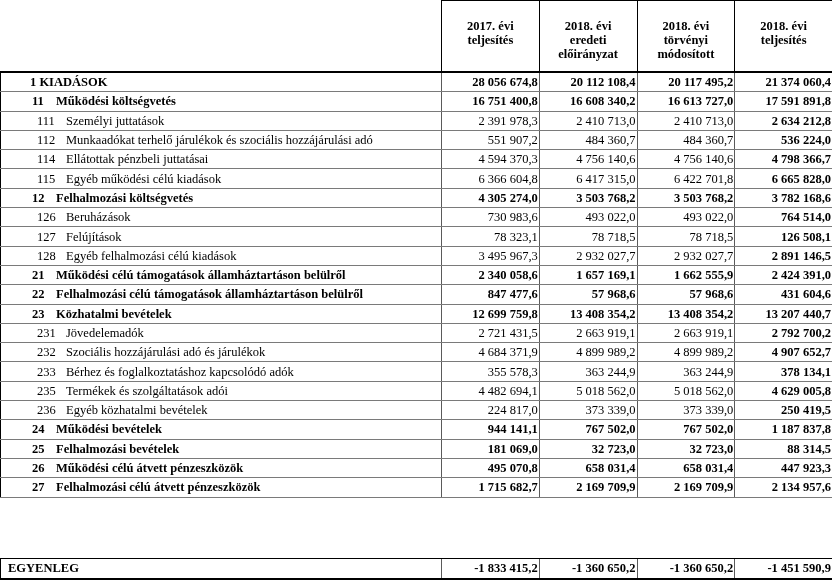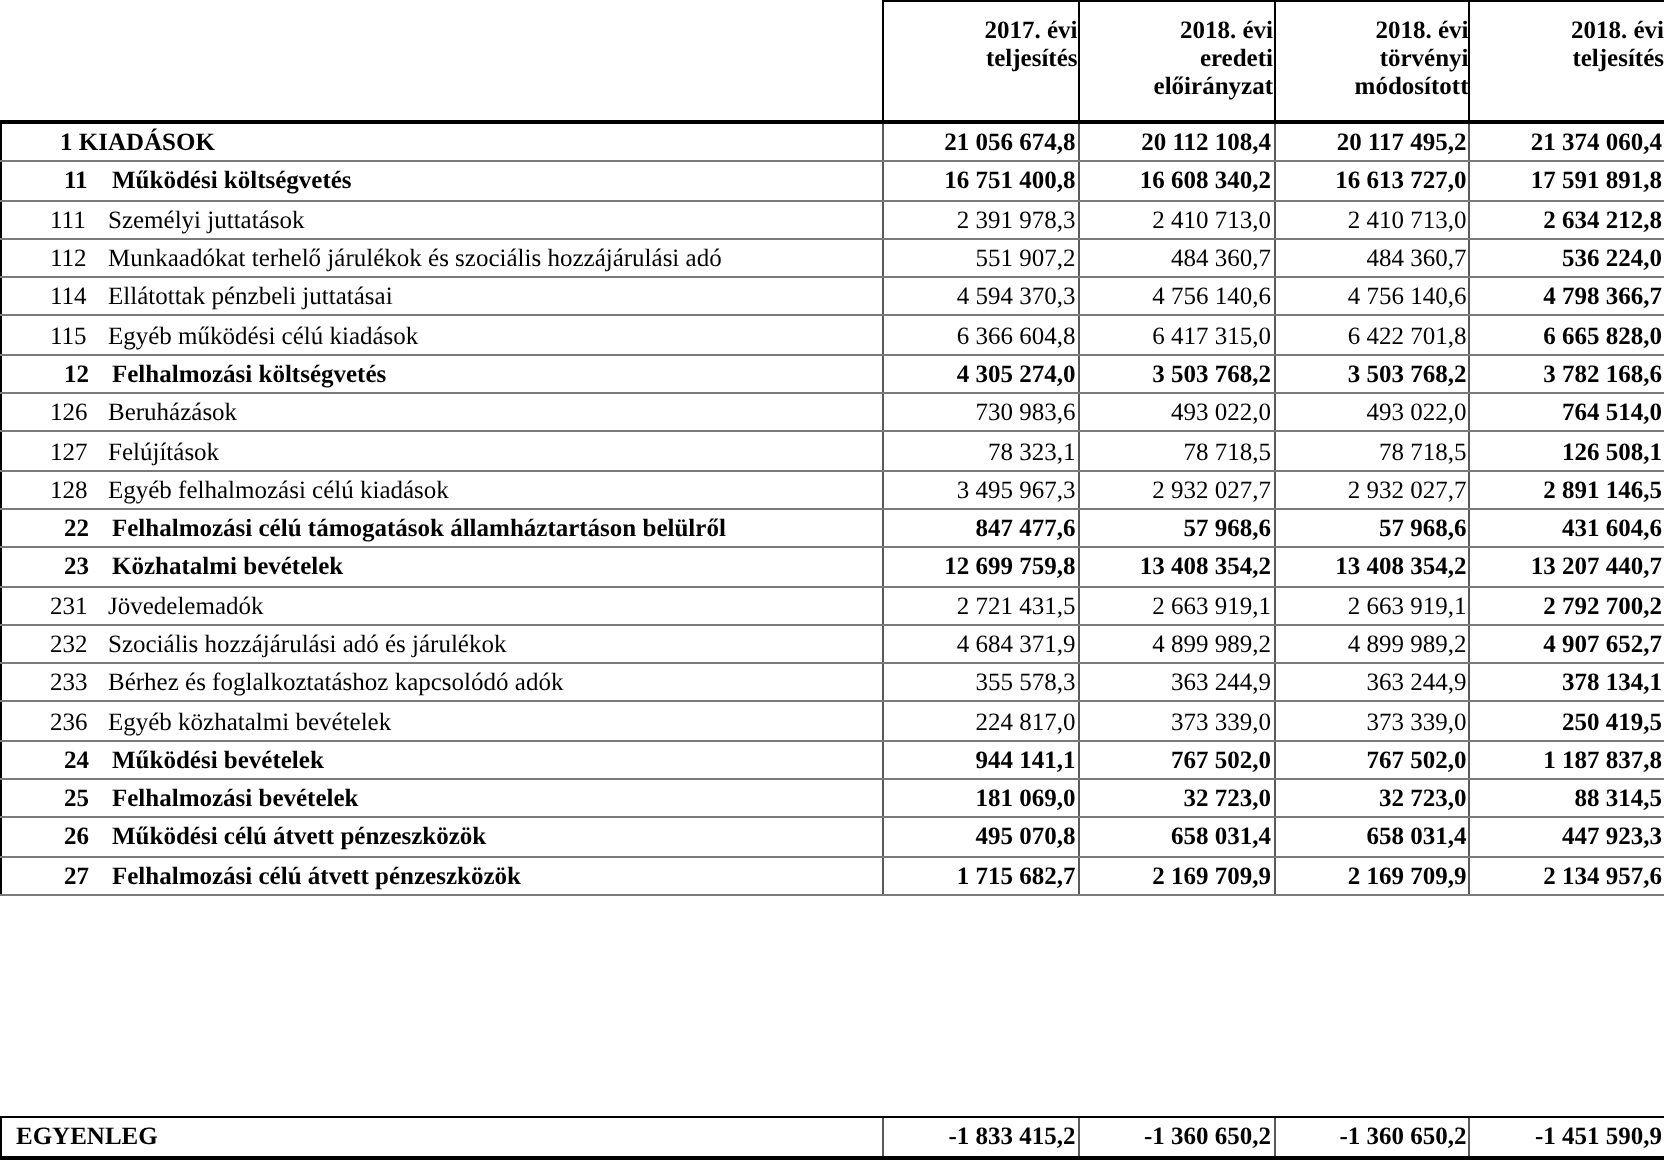--- a/index.html
+++ b/index.html
@@ -4,30 +4,30 @@
 <style>
   html, body { margin: 0; padding: 0; background: #ffffff; }
   body { width: 832px; height: 580px; overflow: hidden; position: relative;
          font-family: "Liberation Serif", "DejaVu Serif", serif; color: #000; }
   table { border-collapse: collapse; position: absolute; left: 0; table-layout: fixed; }
   #main-table { top: 0; width: 832px; }
   #balance-table { top: 558px; width: 832px; }
   col.c-label { width: 441px; }
   col.c-num { width: 97.75px; }
   td, th { padding: 0; overflow: hidden; white-space: nowrap; }
-  th { font-size: 12.5px; font-weight: bold; text-align: right; vertical-align: top;
-       line-height: 14px; padding-top: 7px; height: 52px;
+  th { font-size: 12.5px; font-weight: bold; text-align: center; vertical-align: top;
+       line-height: 14px; padding-top: 18px; height: 52px;
        border-left: 1.5px solid #000; border-right: 1.5px solid #000; border-top: 1.5px solid #000; border-bottom: 2px solid #000; }
   th.blank { border-top: none; border-left: none; }
   tr.row td { height: 18.3px; font-size: 12.5px; line-height: 18px;
               border-bottom: 1.5px solid #7a7a7a; border-top: 0.5px solid #bdbdbd; }
   td.label { border-left: 1.5px solid #000; padding-left: 27px; }
   td.label.lvl0 { padding-left: 29px; font-weight: bold; margin-top: 13px; }
   td.label.lvl1 { padding-left: 31px; font-weight: bold; }
-  td.label.lvl2 { padding-left: 24px; margin-top: 21px; }
+  td.label.lvl2 { padding-left: 36px; margin-top: 21px; }
   td.num { text-align: right; padding-right: 1px; border-left: 1.5px solid #5a5a5a; }
   td.num.last { border-right: 1.5px solid #000; font-weight: bold; }
   tr.bold td.num { font-weight: bold; }
   .code { display: inline-block; }
   .lvl1 .code { width: 24px; }
   .lvl2 .code { width: 29px; }
   #balance-table td { height: 19px; font-size: 12.5px; font-weight: bold; line-height: 19px;
                       border-top: 1.5px solid #000; border-bottom: 2px solid #000; }
   #balance-table td.label { padding-left: 7px; }
 </style>
@@ -61,21 +61,21 @@
         </th>
       <th>
           <div>2018. évi</div>
           <div>teljesítés</div>
         </th>
     </tr>
   </thead>
   <tbody id="tbody">
       <tr class="row bold">
         <td class="label lvl0"><span class="code">1</span> <span>KIADÁSOK</span></td>
-        <td class="num">21 056 674,8</td>
+        <td class="num">28 056 674,8</td>
         <td class="num">20 112 108,4</td>
         <td class="num">20 117 495,2</td>
         <td class="num last">21 374 060,4</td>
       </tr>
       <tr class="row bold">
         <td class="label lvl1"><span class="code">11</span><span>Működési költségvetés</span></td>
         <td class="num">16 751 400,8</td>
         <td class="num">16 608 340,2</td>
         <td class="num">16 613 727,0</td>
         <td class="num last">17 591 891,8</td>
@@ -130,20 +130,27 @@
         <td class="num last">126 508,1</td>
       </tr>
       <tr class="row">
         <td class="label lvl2"><span class="code">128</span><span>Egyéb felhalmozási célú kiadások</span></td>
         <td class="num">3 495 967,3</td>
         <td class="num">2 932 027,7</td>
         <td class="num">2 932 027,7</td>
         <td class="num last">2 891 146,5</td>
       </tr>
       <tr class="row bold">
+        <td class="label lvl1"><span class="code">21</span><span>Működési célú támogatások államháztartáson belülről</span></td>
+        <td class="num">2 340 058,6</td>
+        <td class="num">1 657 169,1</td>
+        <td class="num">1 662 555,9</td>
+        <td class="num last">2 424 391,0</td>
+      </tr>
+      <tr class="row bold">
         <td class="label lvl1"><span class="code">22</span><span>Felhalmozási célú támogatások államháztartáson belülről</span></td>
         <td class="num">847 477,6</td>
         <td class="num">57 968,6</td>
         <td class="num">57 968,6</td>
         <td class="num last">431 604,6</td>
       </tr>
       <tr class="row bold">
         <td class="label lvl1"><span class="code">23</span><span>Közhatalmi bevételek</span></td>
         <td class="num">12 699 759,8</td>
         <td class="num">13 408 354,2</td>
@@ -163,20 +170,27 @@
         <td class="num">4 899 989,2</td>
         <td class="num">4 899 989,2</td>
         <td class="num last">4 907 652,7</td>
       </tr>
       <tr class="row">
         <td class="label lvl2"><span class="code">233</span><span>Bérhez és foglalkoztatáshoz kapcsolódó adók</span></td>
         <td class="num">355 578,3</td>
         <td class="num">363 244,9</td>
         <td class="num">363 244,9</td>
         <td class="num last">378 134,1</td>
+      </tr>
+      <tr class="row">
+        <td class="label lvl2"><span class="code">235</span><span>Termékek és szolgáltatások adói</span></td>
+        <td class="num">4 482 694,1</td>
+        <td class="num">5 018 562,0</td>
+        <td class="num">5 018 562,0</td>
+        <td class="num last">4 629 005,8</td>
       </tr>
       <tr class="row">
         <td class="label lvl2"><span class="code">236</span><span>Egyéb közhatalmi bevételek</span></td>
         <td class="num">224 817,0</td>
         <td class="num">373 339,0</td>
         <td class="num">373 339,0</td>
         <td class="num last">250 419,5</td>
       </tr>
       <tr class="row bold">
         <td class="label lvl1"><span class="code">24</span><span>Működési bevételek</span></td>

